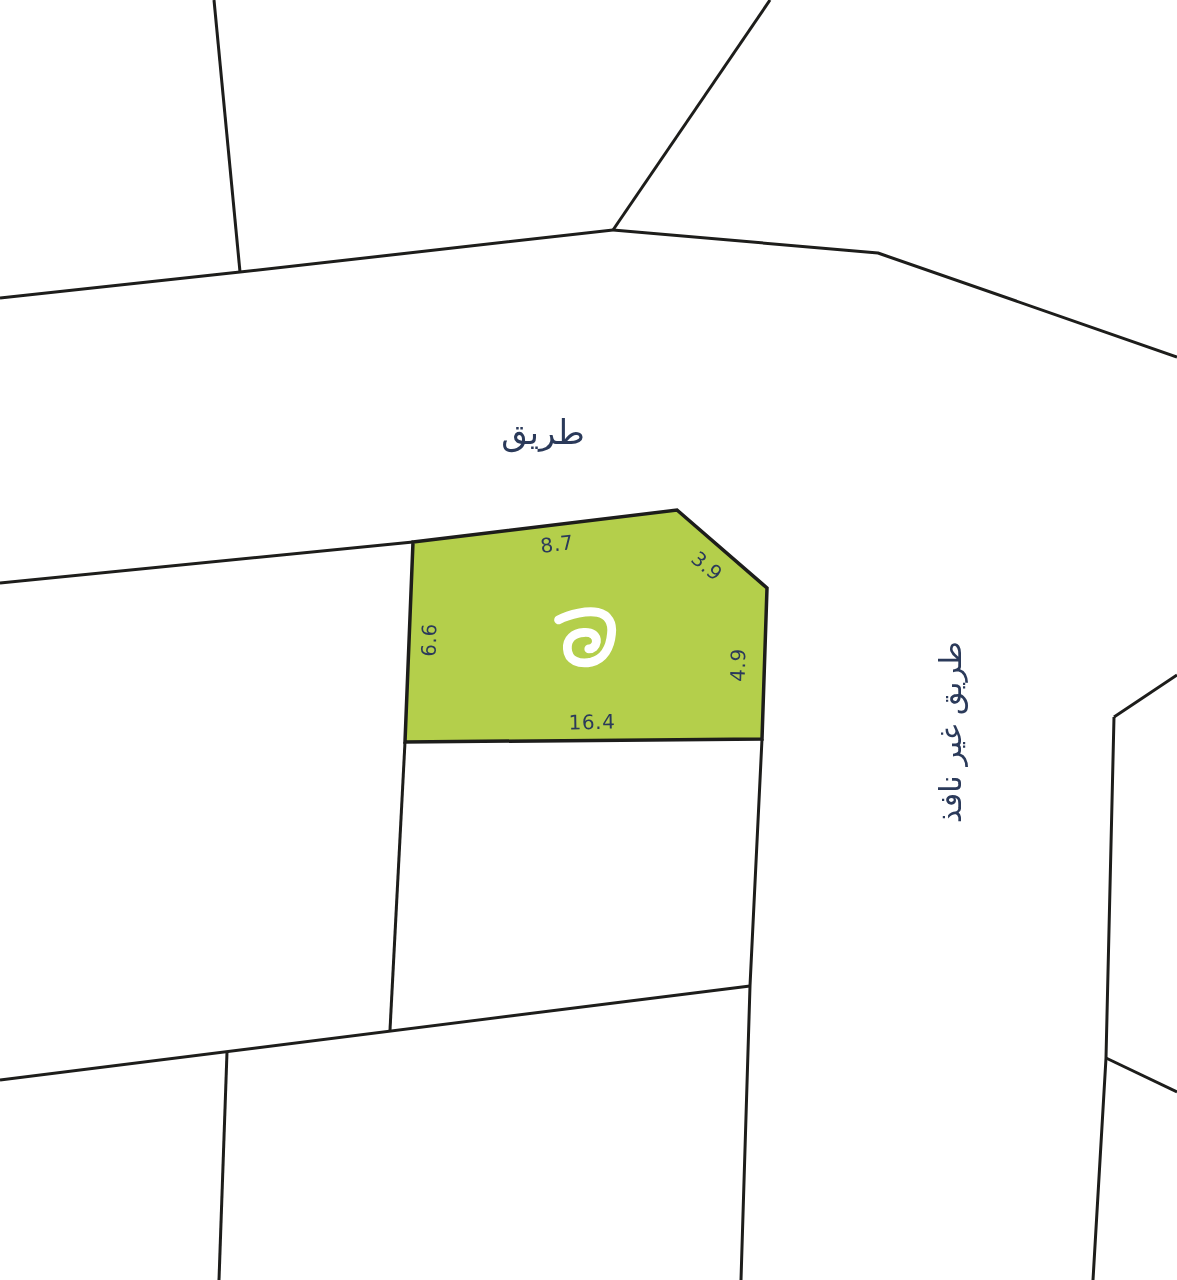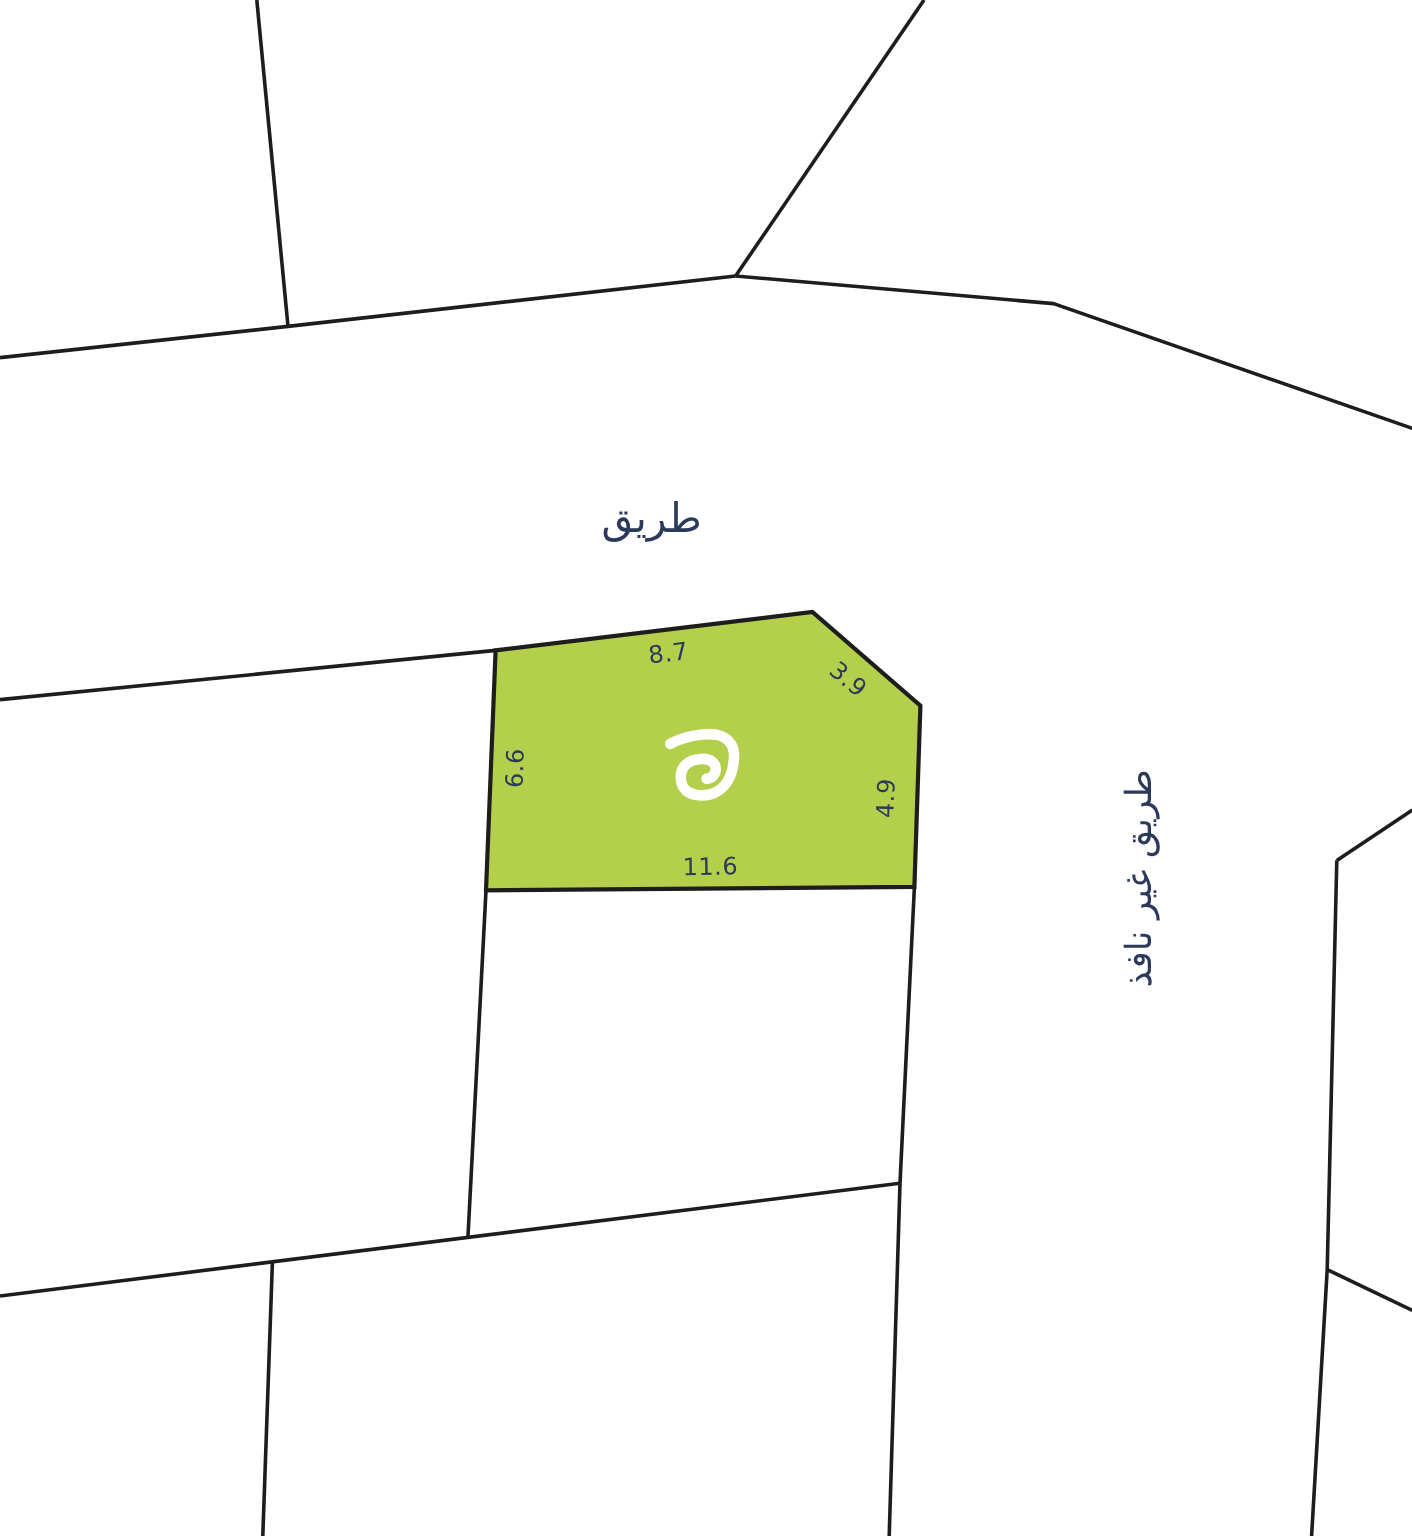--- a/index.html
+++ b/index.html
@@ -56,15 +56,15 @@
   <div class="label road-label-vertical" style="left:950px;top:732px;transform:translate(-50%,-50%) rotate(-90deg);">طريق غير نافذ</div>
 
   <div class="label dim-label" style="left:557px;top:544px;transform:translate(-50%,-50%) rotate(-7deg);">8.7</div>
 
   <div class="label dim-label" style="left:707px;top:566px;transform:translate(-50%,-50%) rotate(40deg);">3.9</div>
 
   <div class="label dim-label" style="left:429px;top:640px;transform:translate(-50%,-50%) rotate(-88deg);">6.6</div>
 
   <div class="label dim-label" style="left:738px;top:665px;transform:translate(-50%,-50%) rotate(-88deg);">4.9</div>
 
-  <div class="label dim-label" style="left:592px;top:722px;transform:translate(-50%,-50%) rotate(-1deg);">11.6</div>
+  <div class="label dim-label" style="left:592px;top:722px;transform:translate(-50%,-50%) rotate(-1deg);">16.4</div>
 
 </div>
 
 </body></html>

